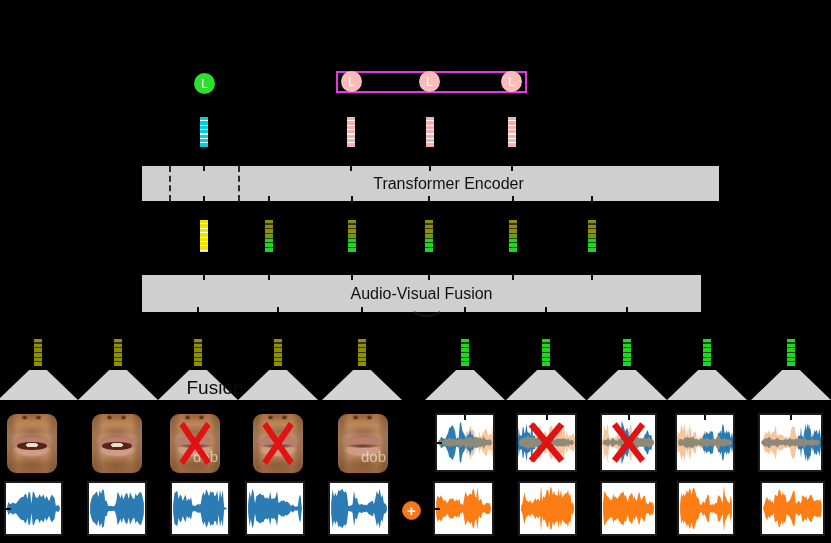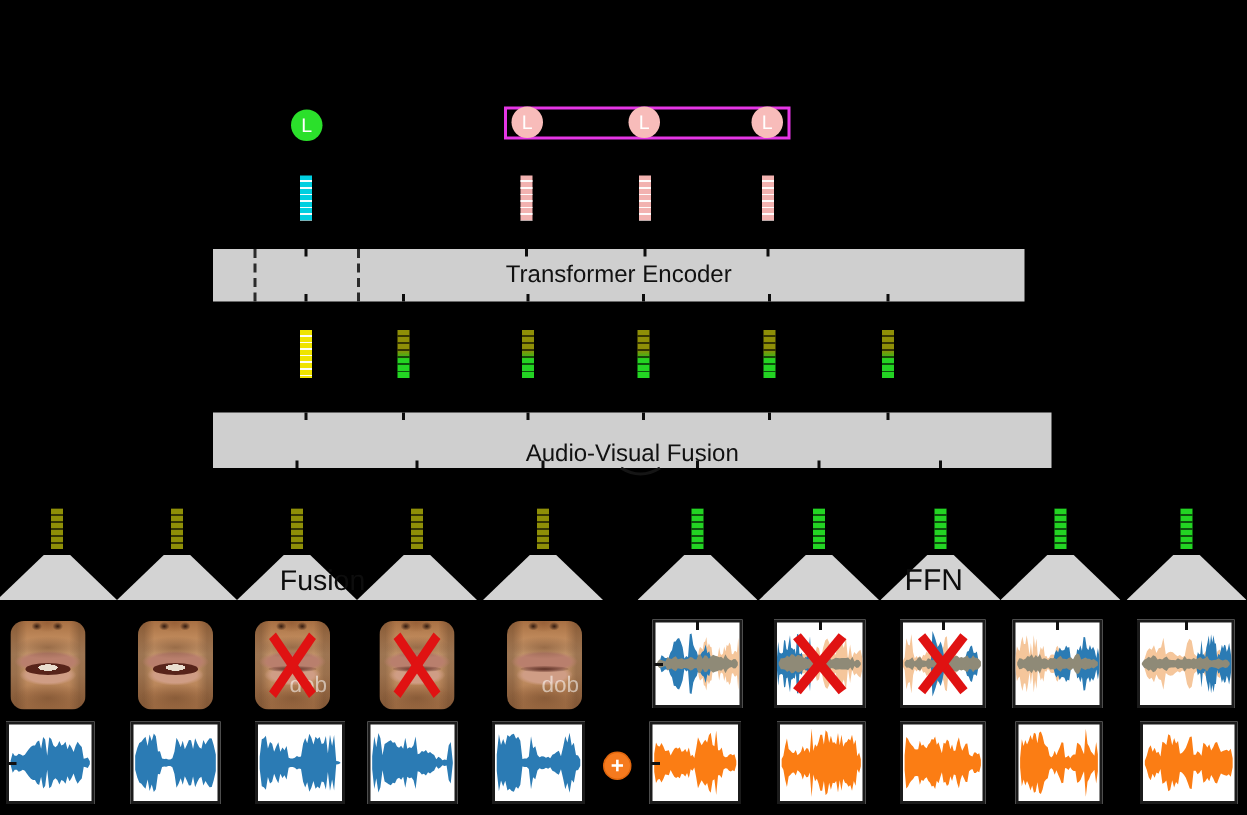--- a/index.html
+++ b/index.html
@@ -82,21 +82,21 @@
   </div>
   <div class="circle pink" style="left:501px;top:71px;">
     <span>L</span>
   </div>
 
   <div class="bar cyan seg-light" style="left:200px;top:117px;height:30px;"></div>
   <div class="bar pink seg-light" style="left:347px;top:117px;height:30px;"></div>
   <div class="bar pink seg-light" style="left:426px;top:117px;height:30px;"></div>
   <div class="bar pink seg-light" style="left:508px;top:117px;height:30px;"></div>
 
-  <div class="gbox" style="left:142px;top:166px;width:541px;height:35px;">
+  <div class="gbox" style="left:142px;top:166px;width:541px;height:35px;padding-left:36px;">
     <div class="dash" style="left:27px;"></div>
     <div class="dash" style="left:96px;"></div>
     <span>Transformer Encoder</span>
   </div>
   <div class="tick" style="left:203px;top:166px;"></div>
   <div class="tick" style="left:350px;top:166px;"></div>
   <div class="tick" style="left:429px;top:166px;"></div>
   <div class="tick" style="left:511px;top:166px;"></div>
   <div class="tick" style="left:203px;top:196px;"></div>
   <div class="tick" style="left:268px;top:196px;"></div>
@@ -105,21 +105,21 @@
   <div class="tick" style="left:512px;top:196px;"></div>
   <div class="tick" style="left:591px;top:196px;"></div>
 
   <div class="bar yellow seg-light" style="left:200px;top:220px;height:32px;"></div>
   <div class="bar grad" style="left:265px;top:220px;height:32px;"></div>
   <div class="bar grad" style="left:348px;top:220px;height:32px;"></div>
   <div class="bar grad" style="left:425px;top:220px;height:32px;"></div>
   <div class="bar grad" style="left:509px;top:220px;height:32px;"></div>
   <div class="bar grad" style="left:588px;top:220px;height:32px;"></div>
 
-  <div class="gbox" style="left:142px;top:275px;width:559px;height:37px;align-items:flex-end;">
+  <div class="gbox" style="left:142px;top:275px;width:559px;height:37px;">
     <span>Audio-Visual Fusion</span>
   </div>
   <div class="tick" style="left:203px;top:275px;"></div>
   <div class="tick" style="left:268px;top:275px;"></div>
   <div class="tick" style="left:351px;top:275px;"></div>
   <div class="tick" style="left:428px;top:275px;"></div>
   <div class="tick" style="left:512px;top:275px;"></div>
   <div class="tick" style="left:591px;top:275px;"></div>
   <div class="tick" style="left:197px;top:307px;"></div>
   <div class="tick" style="left:277px;top:307px;"></div>
@@ -146,21 +146,20 @@
   <div class="trap" style="left:78px;"></div>
   <div class="trap" style="left:158px;"></div>
   <div class="trap" style="left:238px;"></div>
   <div class="trap" style="left:322px;"></div>
   <div class="trap" style="left:425px;"></div>
   <div class="trap" style="left:506px;"></div>
   <div class="trap" style="left:587px;"></div>
   <div class="trap" style="left:667px;"></div>
   <div class="trap" style="left:751px;"></div>
   <div class="traplabel" style="left:160px;top:377px;width:110px;font-size:19px;">Fusion</div>
-  <div class="traplabel" style="left:580px;top:376px;width:85px;font-size:20px;">FFN</div>
 
   <div class="mouth open" style="left:7px;"></div>
   <div class="mouth open" style="left:92px;"></div>
   <div class="mouth closed" style="left:170px;">
     <span class="watermark">dob</span>
   <svg viewBox="0 0 60 60" preserveAspectRatio="none" class="xmark">
         <line x1="14" y1="10" x2="46" y2="50"></line>
         <line x1="46" y1="10" x2="14" y2="50"></line>
       </svg>
     </div>

